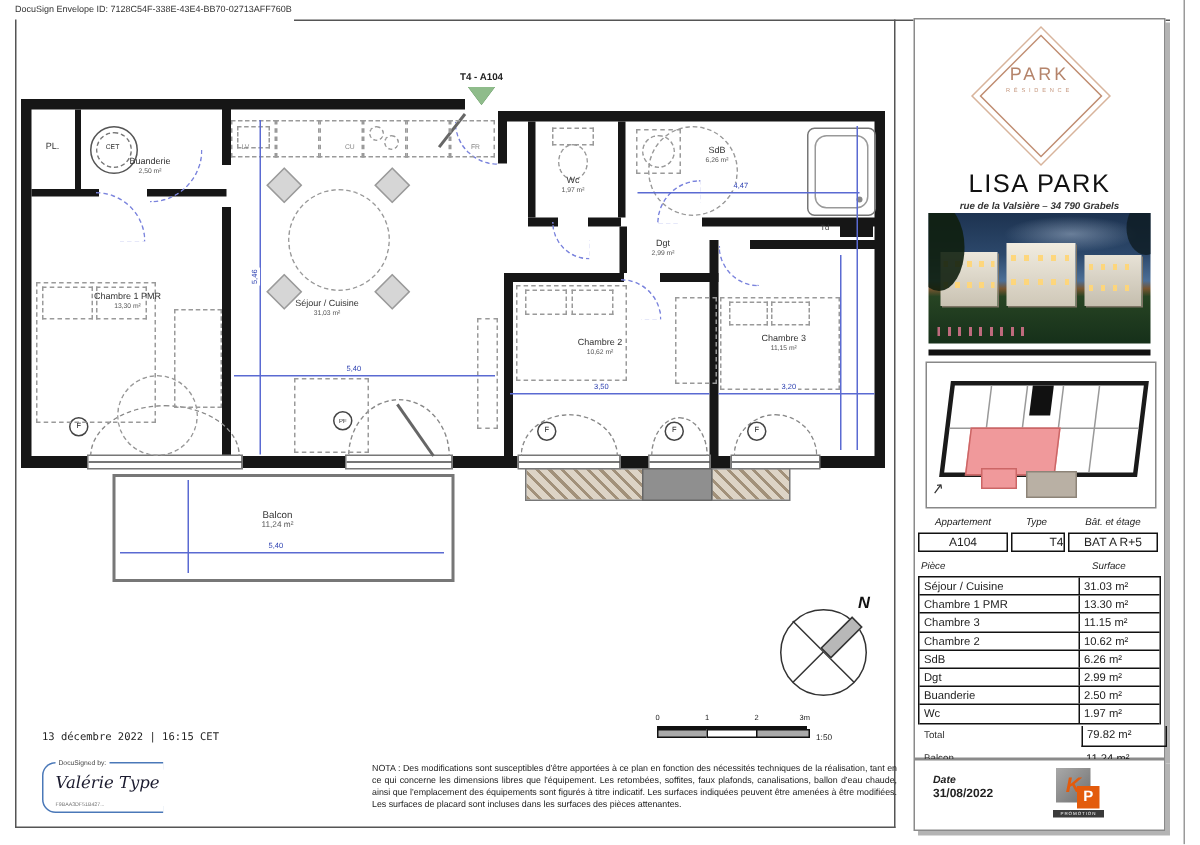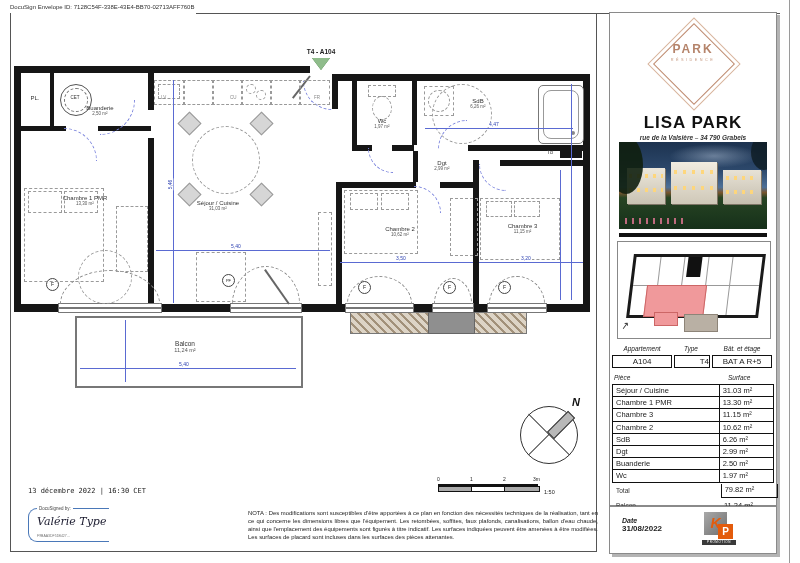--- a/index.html
+++ b/index.html
@@ -197,40 +197,40 @@
     <div class="abs" style="left:32px;top:0;font-size:5px;">1</div>
     <div class="abs" style="left:65px;top:0;font-size:5px;">2</div>
     <div class="abs" style="left:95px;top:0;font-size:5px;">3m</div>
     <div class="abs" style="left:0;top:8px;width:100px;height:2px;background:#111;"></div>
     <div class="abs" style="left:0;top:10px;width:33px;height:4px;background:#aaa;border:1px solid #111;"></div>
     <div class="abs" style="left:33px;top:10px;width:33px;height:4px;background:#fff;border:1px solid #111;"></div>
     <div class="abs" style="left:66px;top:10px;width:34px;height:4px;background:#aaa;border:1px solid #111;"></div>
     <div class="abs" style="left:106px;top:13px;font-size:5.5px;">1:50</div>
   </div>
 
-  <div class="abs" style="left:28px;top:487px;font-family:'DejaVu Sans Mono',monospace;font-size:7px;color:#222;">13 décembre 2022 | 16:30 CET</div>
+  <div class="abs" style="left:28px;top:487px;font-family:'DejaVu Sans Mono',monospace;font-size:7px;color:#222;">13 décembre 2022 | 16:15 CET</div>
   <div class="abs" style="left:28px;top:508px;width:80px;height:32px;border:1.2px solid #4a78b8;border-right:none;border-radius:9px 0 0 9px;">
     <div class="abs" style="left:8px;top:-3px;background:#fff;padding:0 2px;font-size:4.5px;color:#444;">DocuSigned by:</div>
     <div class="abs" style="left:8px;top:6px;font-family:'DejaVu Serif',serif;font-style:italic;font-size:11px;color:#1a1a2e;white-space:nowrap;">Valérie Type</div>
     <div class="abs" style="left:8px;top:25px;font-size:3.5px;color:#777;">F9BAA3DF51B427...</div>
   </div>
 
   <div class="abs" style="left:248px;top:510px;width:350px;font-size:5.9px;line-height:1.35;text-align:justify;color:#222;">NOTA : Des modifications sont susceptibles d'être apportées à ce plan en fonction des nécessités techniques de la réalisation, tant en ce qui concerne les dimensions libres que l'équipement. Les retombées, soffites, faux plafonds, canalisations, ballon d'eau chaude, ainsi que l'emplacement des équipements sont figurés à titre indicatif. Les surfaces indiquées peuvent être amenées à être modifiées. Les surfaces de placard sont incluses dans les surfaces des pièces attenantes.</div>
 
   <div class="card" style="left:609px;top:12px;width:166px;height:492px;">
 
     <div class="abs" style="left:0;top:6px;width:166px;height:96px;">
       <div class="abs" style="left:55px;top:16px;width:56px;height:56px;border:1.5px solid #c08d72;transform:rotate(45deg);"></div>
       <div class="abs" style="left:51px;top:12px;width:64px;height:64px;border:1px solid #d8b49c;transform:rotate(45deg);"></div>
       <div class="abs" style="left:0;top:24px;width:166px;text-align:center;color:#b5846b;">
-        <div style="font-size:12px;font-weight:bold;letter-spacing:2px;line-height:1.1;">PARK</div>
+        <div style="font-size:12px;font-weight:normal;letter-spacing:2px;line-height:1.1;">PARK</div>
         <div style="font-size:3.8px;letter-spacing:2.5px;margin-top:2px;color:#c79a82;">RÉSIDENCE</div>
       </div>
     </div>
-    <div class="abs" style="left:0;top:100px;width:166px;text-align:center;font-size:17px;font-weight:bold;letter-spacing:1px;color:#111;">LISA PARK</div>
+    <div class="abs" style="left:0;top:100px;width:166px;text-align:center;font-size:17px;font-weight:normal;letter-spacing:1px;color:#111;">LISA PARK</div>
     <div class="abs" style="left:0;top:121px;width:166px;text-align:center;font-size:6.5px;font-style:italic;font-weight:bold;color:#333;">rue de la Valsière – 34 790 Grabels</div>
 
     <div class="abs" style="left:9px;top:129px;width:148px;height:87px;overflow:hidden;background:linear-gradient(180deg,#1d3350 0%,#2c486b 32%,#4c6f97 52%,#78552f 58%,#274423 64%,#16301a 100%);">
       <div class="abs" style="left:50px;top:2px;width:90px;height:24px;background:radial-gradient(ellipse at center,rgba(190,205,225,0.45),transparent 70%);"></div>
       <div class="abs" style="left:8px;top:26px;width:38px;height:36px;background:linear-gradient(#ece7db,#c9c2b2);box-shadow:1px 1px 0 #7d7465;"></div>
       <div class="abs" style="left:52px;top:20px;width:46px;height:42px;background:linear-gradient(#f1ece0,#cfc8b8);box-shadow:1px 1px 0 #7d7465;"></div>
       <div class="abs" style="left:104px;top:28px;width:38px;height:34px;background:linear-gradient(#e7e2d6,#c5beae);box-shadow:1px 1px 0 #7d7465;"></div>
       <div class="abs" style="left:10px;top:32px;width:34px;height:4px;background:repeating-linear-gradient(90deg,rgba(255,214,120,0.95) 0 3px,transparent 3px 8px);"></div>
       <div class="abs" style="left:10px;top:46px;width:34px;height:4px;background:repeating-linear-gradient(90deg,rgba(255,214,120,0.95) 0 3px,transparent 3px 8px);"></div>
       <div class="abs" style="left:55px;top:28px;width:40px;height:4px;background:repeating-linear-gradient(90deg,rgba(255,214,120,0.95) 0 3px,transparent 3px 9px);"></div>

